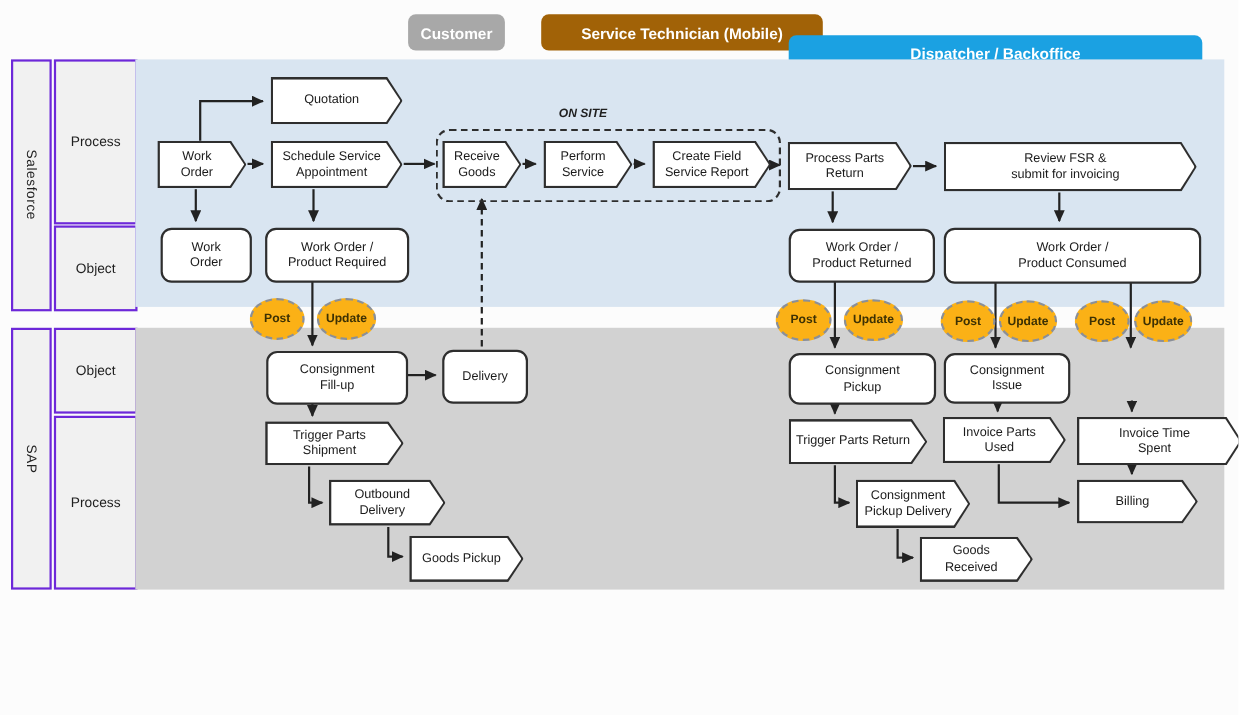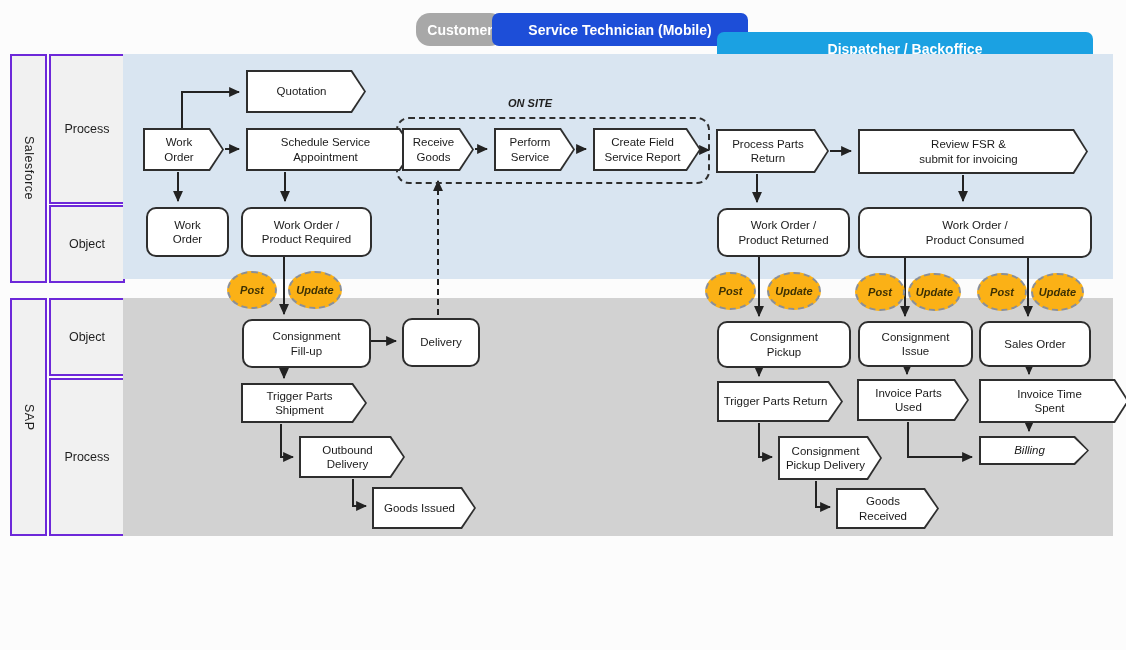--- a/index.html
+++ b/index.html
@@ -13,32 +13,32 @@
   .vert{writing-mode:vertical-rl;letter-spacing:.5px;}
   .chev{position:absolute;background:#2e2e2e;z-index:2;
         clip-path:polygon(0 0,calc(100% - 14px) 0,100% 50%,calc(100% - 14px) 100%,0 100%);}
   .chev-in{position:absolute;inset:2px;background:#fff;display:flex;align-items:center;
            justify-content:center;text-align:center;padding-right:9px;
            clip-path:polygon(0 0,calc(100% - 13px) 0,100% 50%,calc(100% - 13px) 100%,0 100%);}
   .obj{position:absolute;background:#fff;border:2px solid #2e2e2e;border-radius:10px;z-index:2;
        display:flex;align-items:center;justify-content:center;text-align:center;}
   .lbl{font-size:11.5px;line-height:1.25;color:#1a1a1a;white-space:pre-line;}
   .badge{position:absolute;border-radius:50%;border:2px dashed #8a8f98;z-index:3;
-         display:flex;align-items:center;justify-content:center;font-size:11px;font-weight:bold;color:#3d3104;font-style:italic;}
+         display:flex;align-items:center;justify-content:center;font-size:11px;font-weight:bold;color:#3d3104;}
   .onsite-box{position:absolute;border:2px dashed #2e2e2e;border-radius:13px;z-index:1;}
   .onsite-lbl{position:absolute;font-size:11px;font-weight:bold;color:#1f1f1f;text-align:center;z-index:1;font-style:italic;}
   svg.arrows{position:absolute;left:0;top:0;z-index:1;pointer-events:none;}
 </style>
 </head>
 <body>
 
 <div class="stage">
 
-  <div class="banner" style="left: 416px; width: 88px; background-color: rgb(168, 168, 168); border-radius: 14px;">Customer</div>
-  <div class="banner" style="left: 492px; width: 256px; background-color: #1d4ed8;">Service Technician (Mobile)</div>
+  <div class="banner" style="left: 371px; width: 88px; background-color: rgb(168, 168, 168);">Customer</div>
+  <div class="banner" style="left: 492px; width: 256px; background-color: #a16207;">Service Technician (Mobile)</div>
   <div class="banner" style="left: 717px; width: 376px; background-color: rgb(27, 161, 226); margin-top: 19px;">Dispatcher / Backoffice</div>
 
   <div class="lanebox vert" style="left:10px;top:54px;width:33px;height:225px;">Salesforce</div>
   <div class="lanebox" style="left:49px;top:54px;width:72px;height:146px;">Process</div>
   <div class="lanebox" style="left:49px;top:205px;width:72px;height:74px;">Object</div>
   <div class="lanebox vert" style="left:10px;top:298px;width:33px;height:234px;">SAP</div>
   <div class="lanebox" style="left:49px;top:298px;width:72px;height:74px;">Object</div>
   <div class="lanebox" style="left:49px;top:378px;width:72px;height:154px;">Process</div>
 
   <div class="region" style="top: 54px; height: 225px; background-color: rgb(217, 229, 241);"></div>
@@ -88,21 +88,21 @@
     <div class="chev-in">
         <span class="lbl">Quotation</span>
       </div>
     </div>
   <div class="chev" style="left:143px;top:128px;width:81px;height:43px;">
     <div class="chev-in">
         <span class="lbl">Work
 Order</span>
       </div>
     </div>
-  <div class="chev" style="left:246px;top:128px;width:120px;height:43px;padding-left:48px;">
+  <div class="chev" style="left:246px;top:128px;width:120px;height:43px;">
     <div class="chev-in">
         <span class="lbl">Schedule Service
 Appointment</span>
       </div>
     </div>
   <div class="chev" style="left:402px;top:128px;width:72px;height:43px;">
     <div class="chev-in">
         <span class="lbl">Receive
 Goods</span>
       </div>
@@ -166,39 +166,36 @@
     <span class="lbl">Delivery</span>
     </div>
   <div class="obj" style="left:717px;top:321px;width:130px;height:43px;">
     <span class="lbl">Consignment
 Pickup</span>
     </div>
   <div class="obj" style="left:858px;top:321px;width:111px;height:42px;">
     <span class="lbl">Consignment
 Issue</span>
     </div>
-  <div class="obj" style="left:979px;top:321px;width:108px;height:42px;">
-    <span class="lbl">Sales Order</span>
-    </div>
 
   <div class="chev" style="left:241px;top:383px;width:126px;height:40px;">
     <div class="chev-in">
         <span class="lbl">Trigger Parts
 Shipment</span>
       </div>
     </div>
   <div class="chev" style="left:299px;top:436px;width:106px;height:42px;">
     <div class="chev-in">
         <span class="lbl">Outbound
 Delivery</span>
       </div>
     </div>
   <div class="chev" style="left:372px;top:487px;width:104px;height:42px;">
     <div class="chev-in">
-        <span class="lbl">Goods Issued</span>
+        <span class="lbl">Goods Pickup</span>
       </div>
     </div>
   <div class="chev" style="left:717px;top:381px;width:126px;height:41px;">
     <div class="chev-in">
         <span class="lbl">Trigger Parts Return</span>
       </div>
     </div>
   <div class="chev" style="left:857px;top:379px;width:112px;height:42px;">
     <div class="chev-in">
         <span class="lbl">Invoice Parts
@@ -210,21 +207,21 @@
         <span class="lbl">Invoice Time
 Spent</span>
       </div>
     </div>
   <div class="chev" style="left:778px;top:436px;width:104px;height:44px;">
     <div class="chev-in">
         <span class="lbl">Consignment
 Pickup Delivery</span>
       </div>
     </div>
-  <div class="chev" style="left:979px;top:436px;width:110px;height:29px;font-style:italic;">
+  <div class="chev" style="left:979px;top:436px;width:110px;height:40px;">
     <div class="chev-in">
         <span class="lbl">Billing</span>
       </div>
     </div>
   <div class="chev" style="left:836px;top:488px;width:103px;height:41px;">
     <div class="chev-in">
         <span class="lbl">Goods
 Received</span>
       </div>
     </div>

